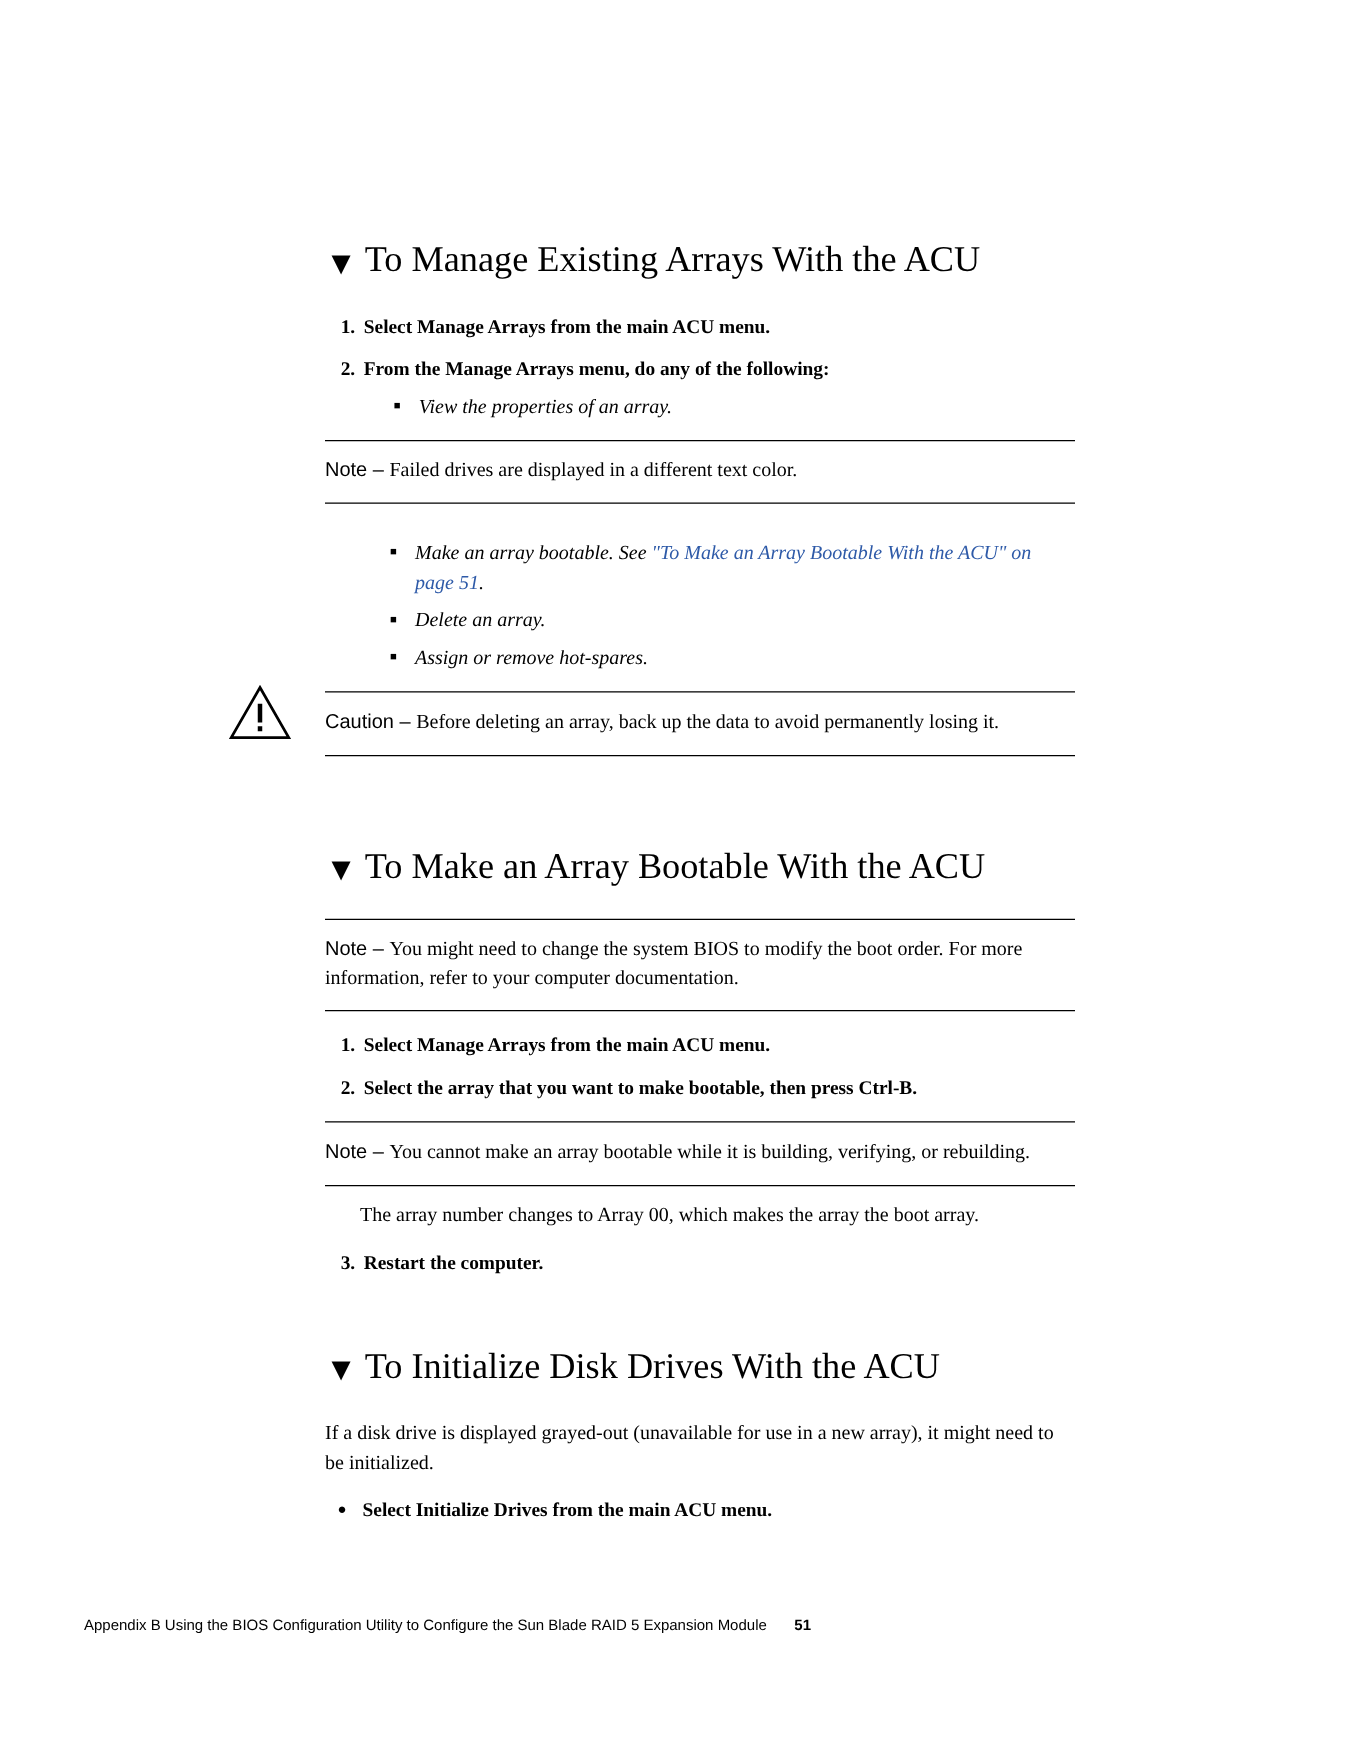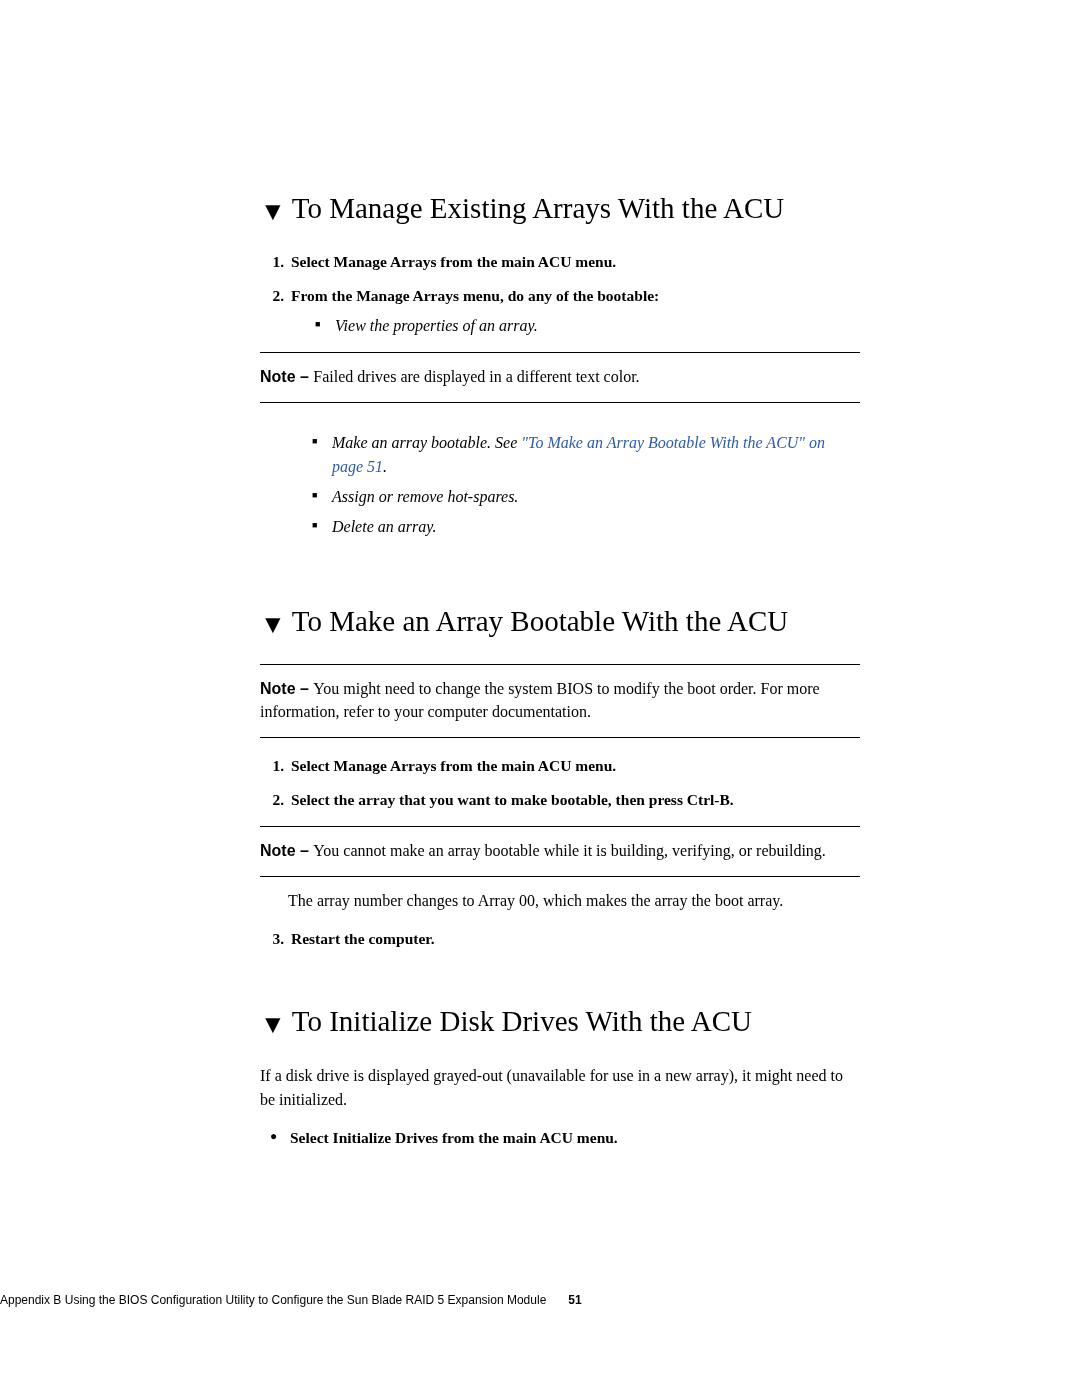--- a/index.html
+++ b/index.html
@@ -88,21 +88,21 @@
     border-top: 1px solid #000;
     margin: 14px 0 12px 0;
   }
   .note-block {
     font-size: 16px;
     line-height: 1.45;
     margin: 0;
   }
   .note-block .lbl {
     font-family: Helvetica, Arial, sans-serif;
-    font-weight: 700;
+    font-weight: 400;
   }
   .caution-row {
     position: relative;
     margin-top: 8px;
   }
   .caution-icon {
     position:absolute;
     left:-78px;
     top:-6px;
   }
@@ -116,21 +116,21 @@
     margin: 0 0 14px 0;
   }
   .indent {
     margin-left: 28px;
   }
   .footer {
     position: absolute;
     bottom: 90px;
     left: 0;
     width: 936px;
-    text-align: left;
+    text-align: center;
     padding-right: 220px;
     box-sizing: border-box;
     font-family: Helvetica, Arial, sans-serif;
     font-size: 12px;
     color: #000;
   }
   .footer .pg {
     font-weight: 700;
     margin-left: 22px;
   }
@@ -141,41 +141,55 @@
 <body>
 
 <div class="page">
 
   <h2 class="section">
     <span class="tri">▼</span><span>To Manage Existing Arrays With the ACU</span>
   </h2>
 
   <ol class="steps">
     <li><span>Select Manage Arrays from the main ACU menu.</span></li>
-    <li><span>From the Manage Arrays menu, do any of the bootable:</span>
+    <li><span>From the Manage Arrays menu, do any of the following:</span>
       <ul class="square">
         <li><span>View the properties of an array.</span></li>
       </ul>
     </li>
   </ol>
 
   <hr class="note-rule">
   <p class="note-block">
     <span class="lbl">Note – </span><span>Failed drives are displayed in a different text color.</span>
   </p>
   <hr class="note-rule">
 
   <ul class="square" style="padding-left:56px; margin-top:28px;">
     <li>
       <span>Make an array bootable. See </span><a href="#" class="xref"><span>"To Make an Array Bootable With the ACU" on page 51</span></a><span>.</span>
     </li>
+    <li><span>Delete an array.</span></li>
     <li><span>Assign or remove hot-spares.</span></li>
-    <li><span>Delete an array.</span></li>
   </ul>
 
+  <div class="caution-row">
+    <span class="caution-icon">
+      <svg width="52" height="46" viewBox="0 0 52 46">
+        <path d="M26 3 L49 43 L3 43 Z" fill="none" stroke="#000" stroke-width="2.2" stroke-linejoin="miter"></path>
+        <rect x="24.2" y="16" width="3.6" height="15" fill="#000"></rect>
+        <rect x="24.2" y="34" width="3.6" height="4" fill="#000"></rect>
+      </svg>
+    </span>
+    <hr class="note-rule">
+    <p class="note-block">
+      <span class="lbl">Caution – </span><span>Before deleting an array, back up the data to avoid permanently losing it.</span>
+    </p>
+    <hr class="note-rule">
+  </div>
 
   <div class="section-spacer-lg"></div>
 
   <h2 class="section">
     <span class="tri">▼</span><span>To Make an Array Bootable With the ACU</span>
   </h2>
 
   <hr class="note-rule">
   <p class="note-block">
     <span class="lbl">Note – </span><span>You might need to change the system BIOS to modify the boot order. For more information, refer to your computer documentation.</span>

